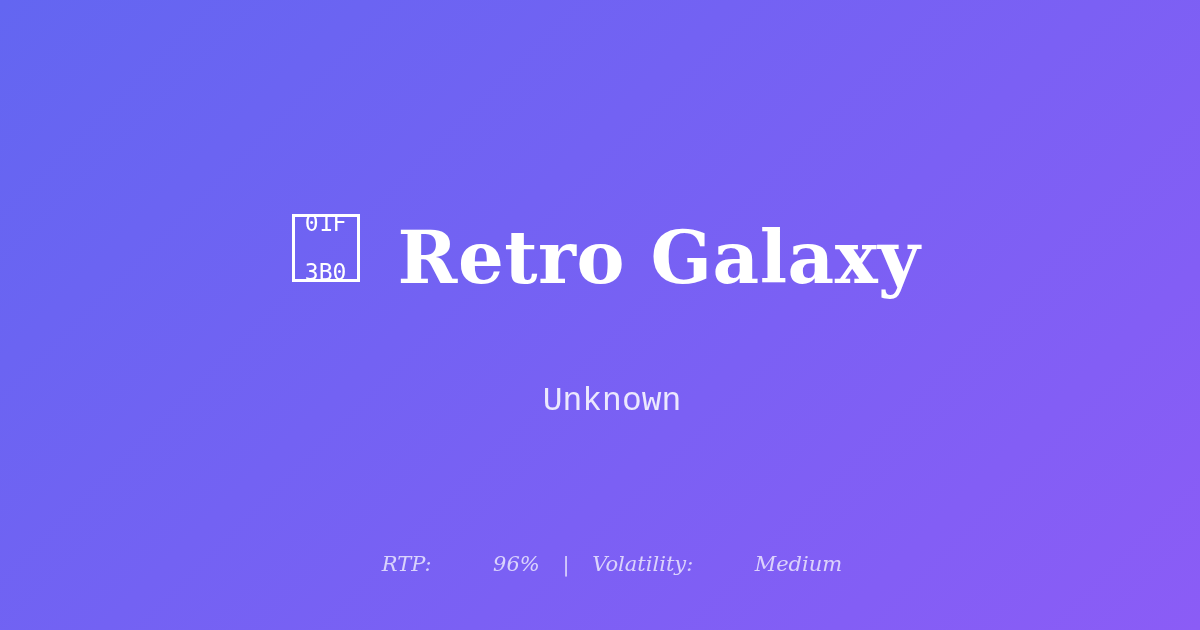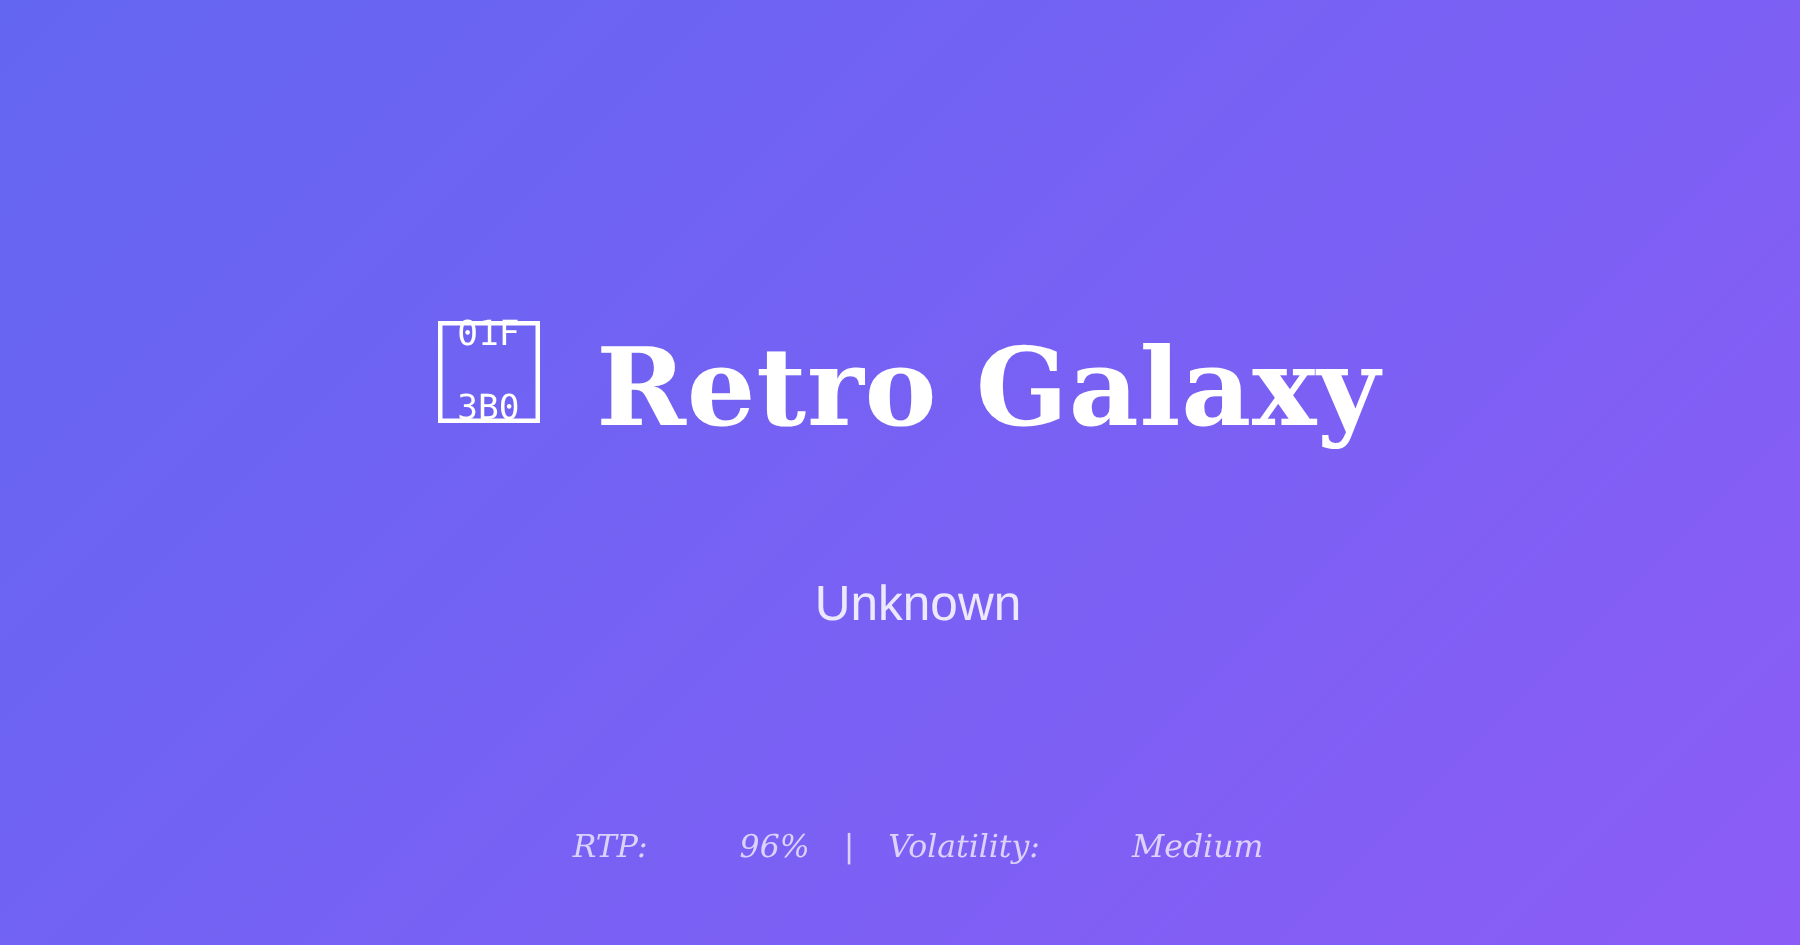--- a/index.html
+++ b/index.html
@@ -63,21 +63,21 @@
     font-weight: 700;
     color: #ffffff;
     line-height: 1.0;
     white-space: nowrap;
     letter-spacing: 0.5px;
     margin-top: 20px;
   }
 
   
   .provider {
-    font-family: Liberation Sans, sans-serif;
+    font-family: Liberation Mono, monospace;
     font-size: 33px;
     font-weight: 400;
     color: rgba(255, 255, 255, 0.86);
     line-height: 1.2;
     margin-top: 52px;
   }
 
   
   .stats {
     position: absolute;

